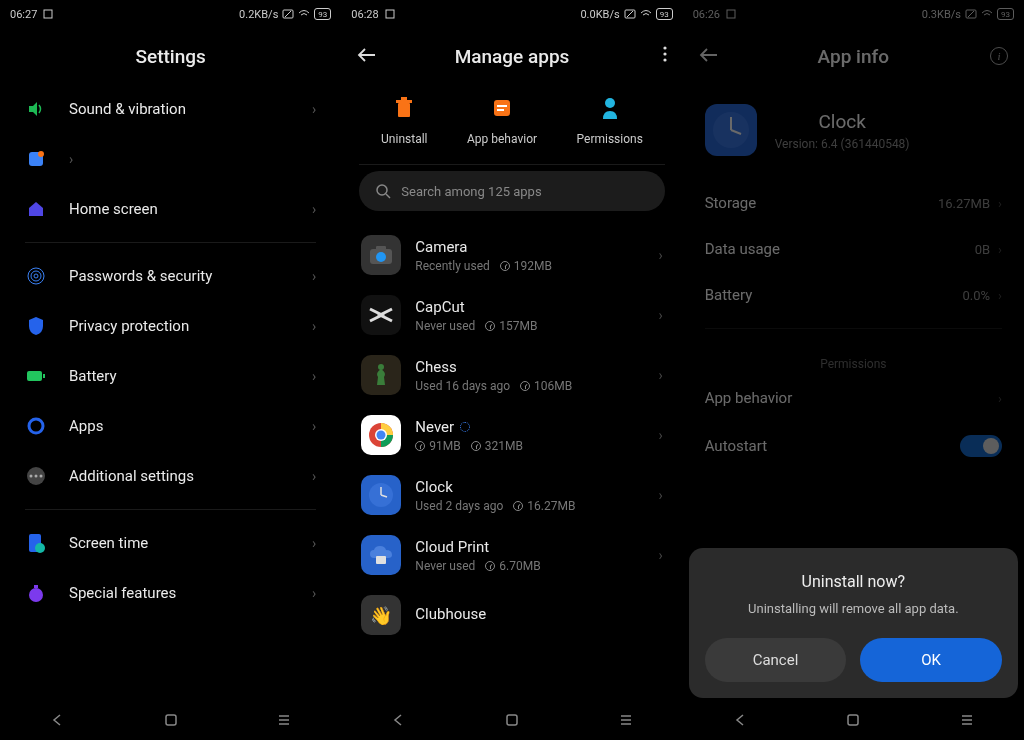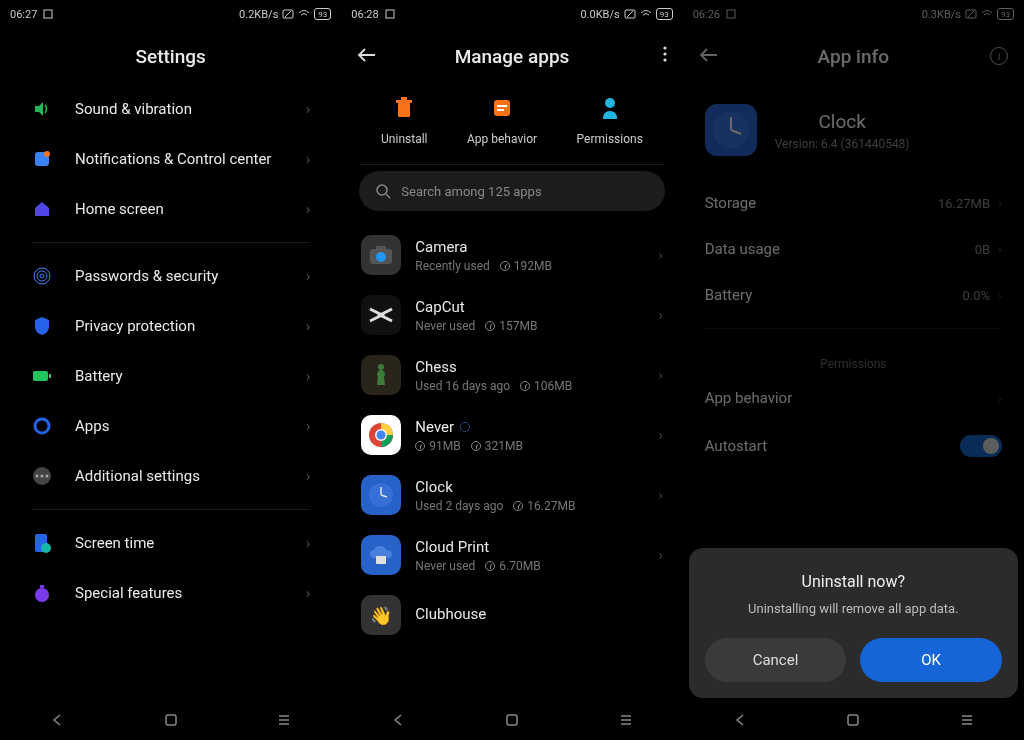--- a/index.html
+++ b/index.html
@@ -54,21 +54,21 @@
   .header-more {
     position:absolute; right:16px; top:50%; transform:translateY(-50%);
     color:#ddd;
   }
   .header-info {
     position:absolute; right:16px; top:50%; transform:translateY(-50%);
     width:18px;height:18px;border:1.5px solid #aaa;border-radius:50%;
     display:flex;align-items:center;justify-content:center;
     font-size:11px;color:#aaa;font-family:serif;font-style:italic;
   }
-  .list { padding: 0 11px; }
+  .list { padding: 0 5px; }
   .row {
     display:flex; align-items:center;
     padding: 14px 20px;
     position:relative;
   }
   .row .icon {
     width:22px; height:22px; margin-right:22px;
     display:flex;align-items:center;justify-content:center;
     flex-shrink:0;
   }
@@ -217,21 +217,20 @@
       <span class="label">Sound &amp; vibration</span>
       <span class="chev">›</span>
     </div>
     <div class="row">
       <span class="icon">
           <svg width="18" height="18">
             <rect x="2" y="2" width="14" height="14" rx="3" fill="#3b82f6"></rect>
             <circle cx="14" cy="4" r="3" fill="#f97316"></circle>
           </svg>
         </span>
-      <span class="label">Notifications &amp; Control center</span>
       <span class="chev">›</span>
     </div>
     <div class="row">
       <span class="icon">
           <svg width="18" height="18" viewBox="0 0 18 18">
             <path d="M2 8 L9 2 L16 8 L16 16 L2 16 Z" fill="#4f46e5"></path>
           </svg>
         </span>
       <span class="label">Home screen</span>
       <span class="chev">›</span>

